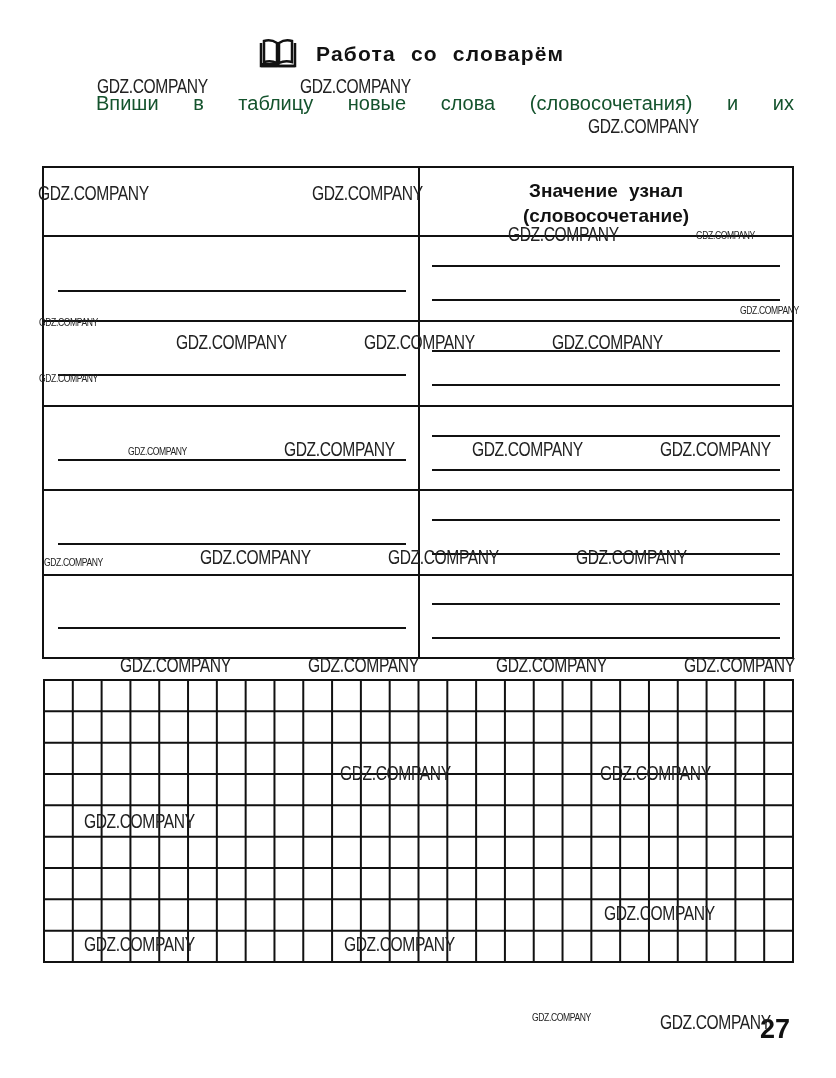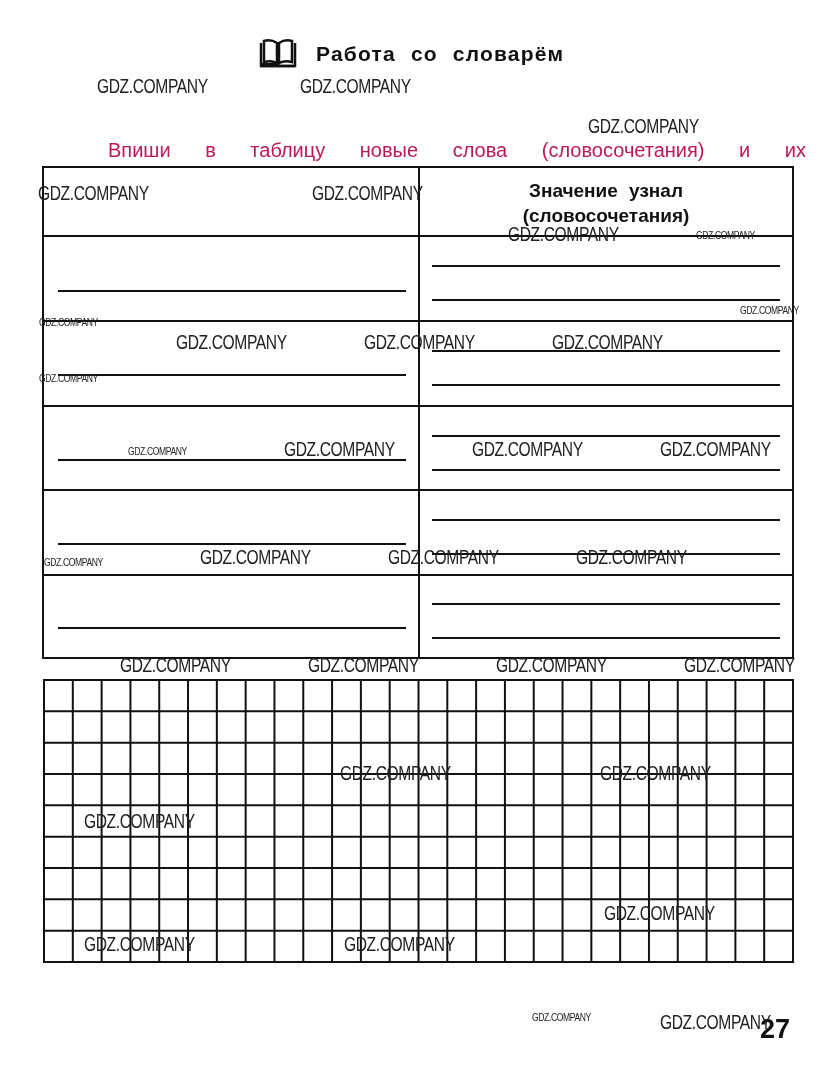--- a/index.html
+++ b/index.html
@@ -5,21 +5,21 @@
   html, body { margin: 0; padding: 0; background: #ffffff; }
   body { width: 836px; height: 1078px; position: relative; overflow: hidden; font-family: "Liberation Sans", "DejaVu Sans", sans-serif; color: #111; }
   .abs { position: absolute; }
 
   
   #title-wrap { left: 258px; top: 38px; height: 32px; display: flex; align-items: center; }
   #book-icon { width: 40px; height: 30px; margin-right: 18px; }
   #title-text { font-weight: bold; font-size: 21px; letter-spacing: 1.2px; word-spacing: 8px; color: #111; }
 
   
-  #instruction { left: 54px; top: 89px; width: 752px; font-size: 20px; line-height: 29px; color: #be185d; margin-top: 47px; }
+  #instruction { left: 42px; top: 89px; width: 752px; font-size: 20px; line-height: 29px; color: #14532d; }
   #instr-line1 { display: block; text-indent: 54px; text-align: justify; text-align-last: justify; word-spacing: 6px; }
   #instr-line2 { display: block; word-spacing: 6px; }
 
   
   #vocab-table { left: 42px; top: 166px; width: 752px; height: 493px; border: 2px solid #111; box-sizing: border-box; }
   .vline { position: absolute; background: #111; }
   .hline { position: absolute; background: #111; }
   .th { position: absolute; top: 0; height: 69px; display: flex; flex-direction: column; align-items: center; justify-content: center; font-weight: bold; font-size: 19px; line-height: 25px; text-align: center; word-spacing: 6px; }
   .write-line { position: absolute; height: 2px; background: #111; }
   .cell { position: absolute; }
@@ -59,21 +59,21 @@
   <div class="vline" style="left:374px; top:0; width:2px; height:489px;"></div>
 
   <div class="hline" style="left:0; top:67px; width:748px; height:2px;"></div>
   <div class="hline" style="left:0; top:152px; width:748px; height:2px;"></div>
   <div class="hline" style="left:0; top:237px; width:748px; height:2px;"></div>
   <div class="hline" style="left:0; top:321px; width:748px; height:2px;"></div>
   <div class="hline" style="left:0; top:406px; width:748px; height:2px;"></div>
 
   <div class="th" style="left:376px; width:372px;">
     <span>Значение узнал</span>
-    <span>(словосочетания)</span>
+    <span>(словосочетание)</span>
   </div>
 
   <div class="cell">
     <div class="write-line" style="left:14px; top:122px; width:348px;"></div>
     <div class="write-line" style="left:388px; top:97px; width:348px;"></div>
     <div class="write-line" style="left:388px; top:131px; width:348px;"></div>
   </div>
   <div class="cell">
     <div class="write-line" style="left:14px; top:206px; width:348px;"></div>
     <div class="write-line" style="left:388px; top:182px; width:348px;"></div>

